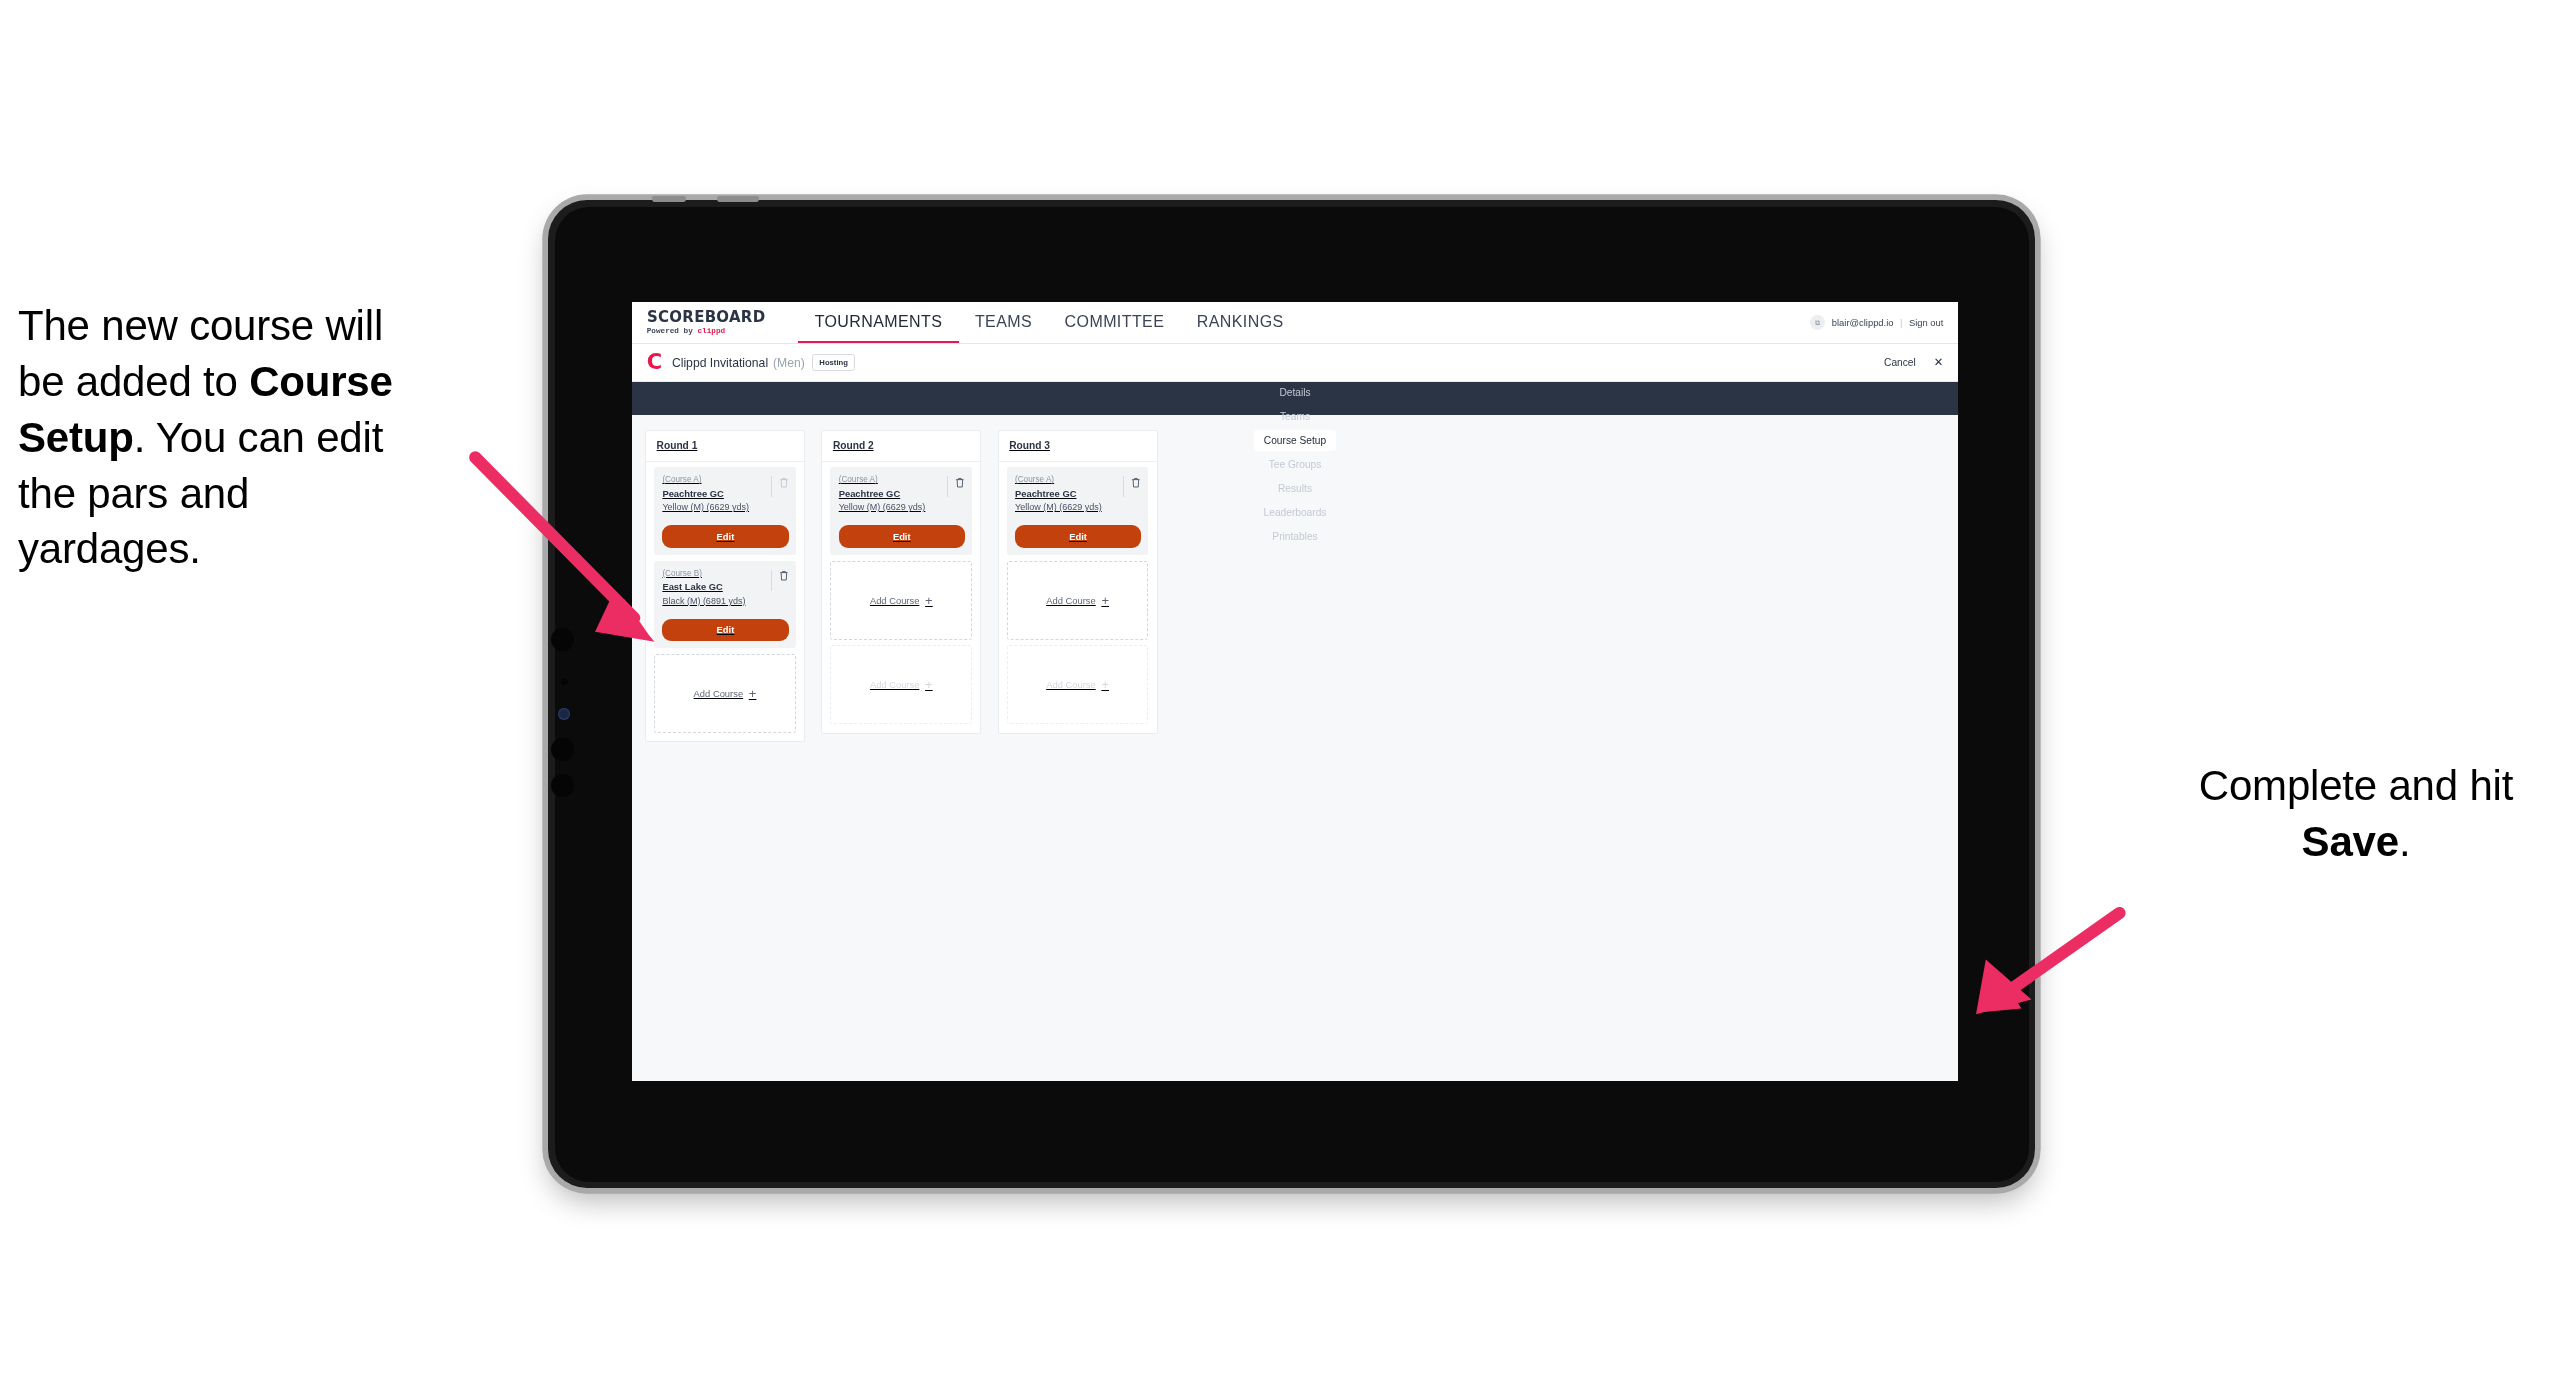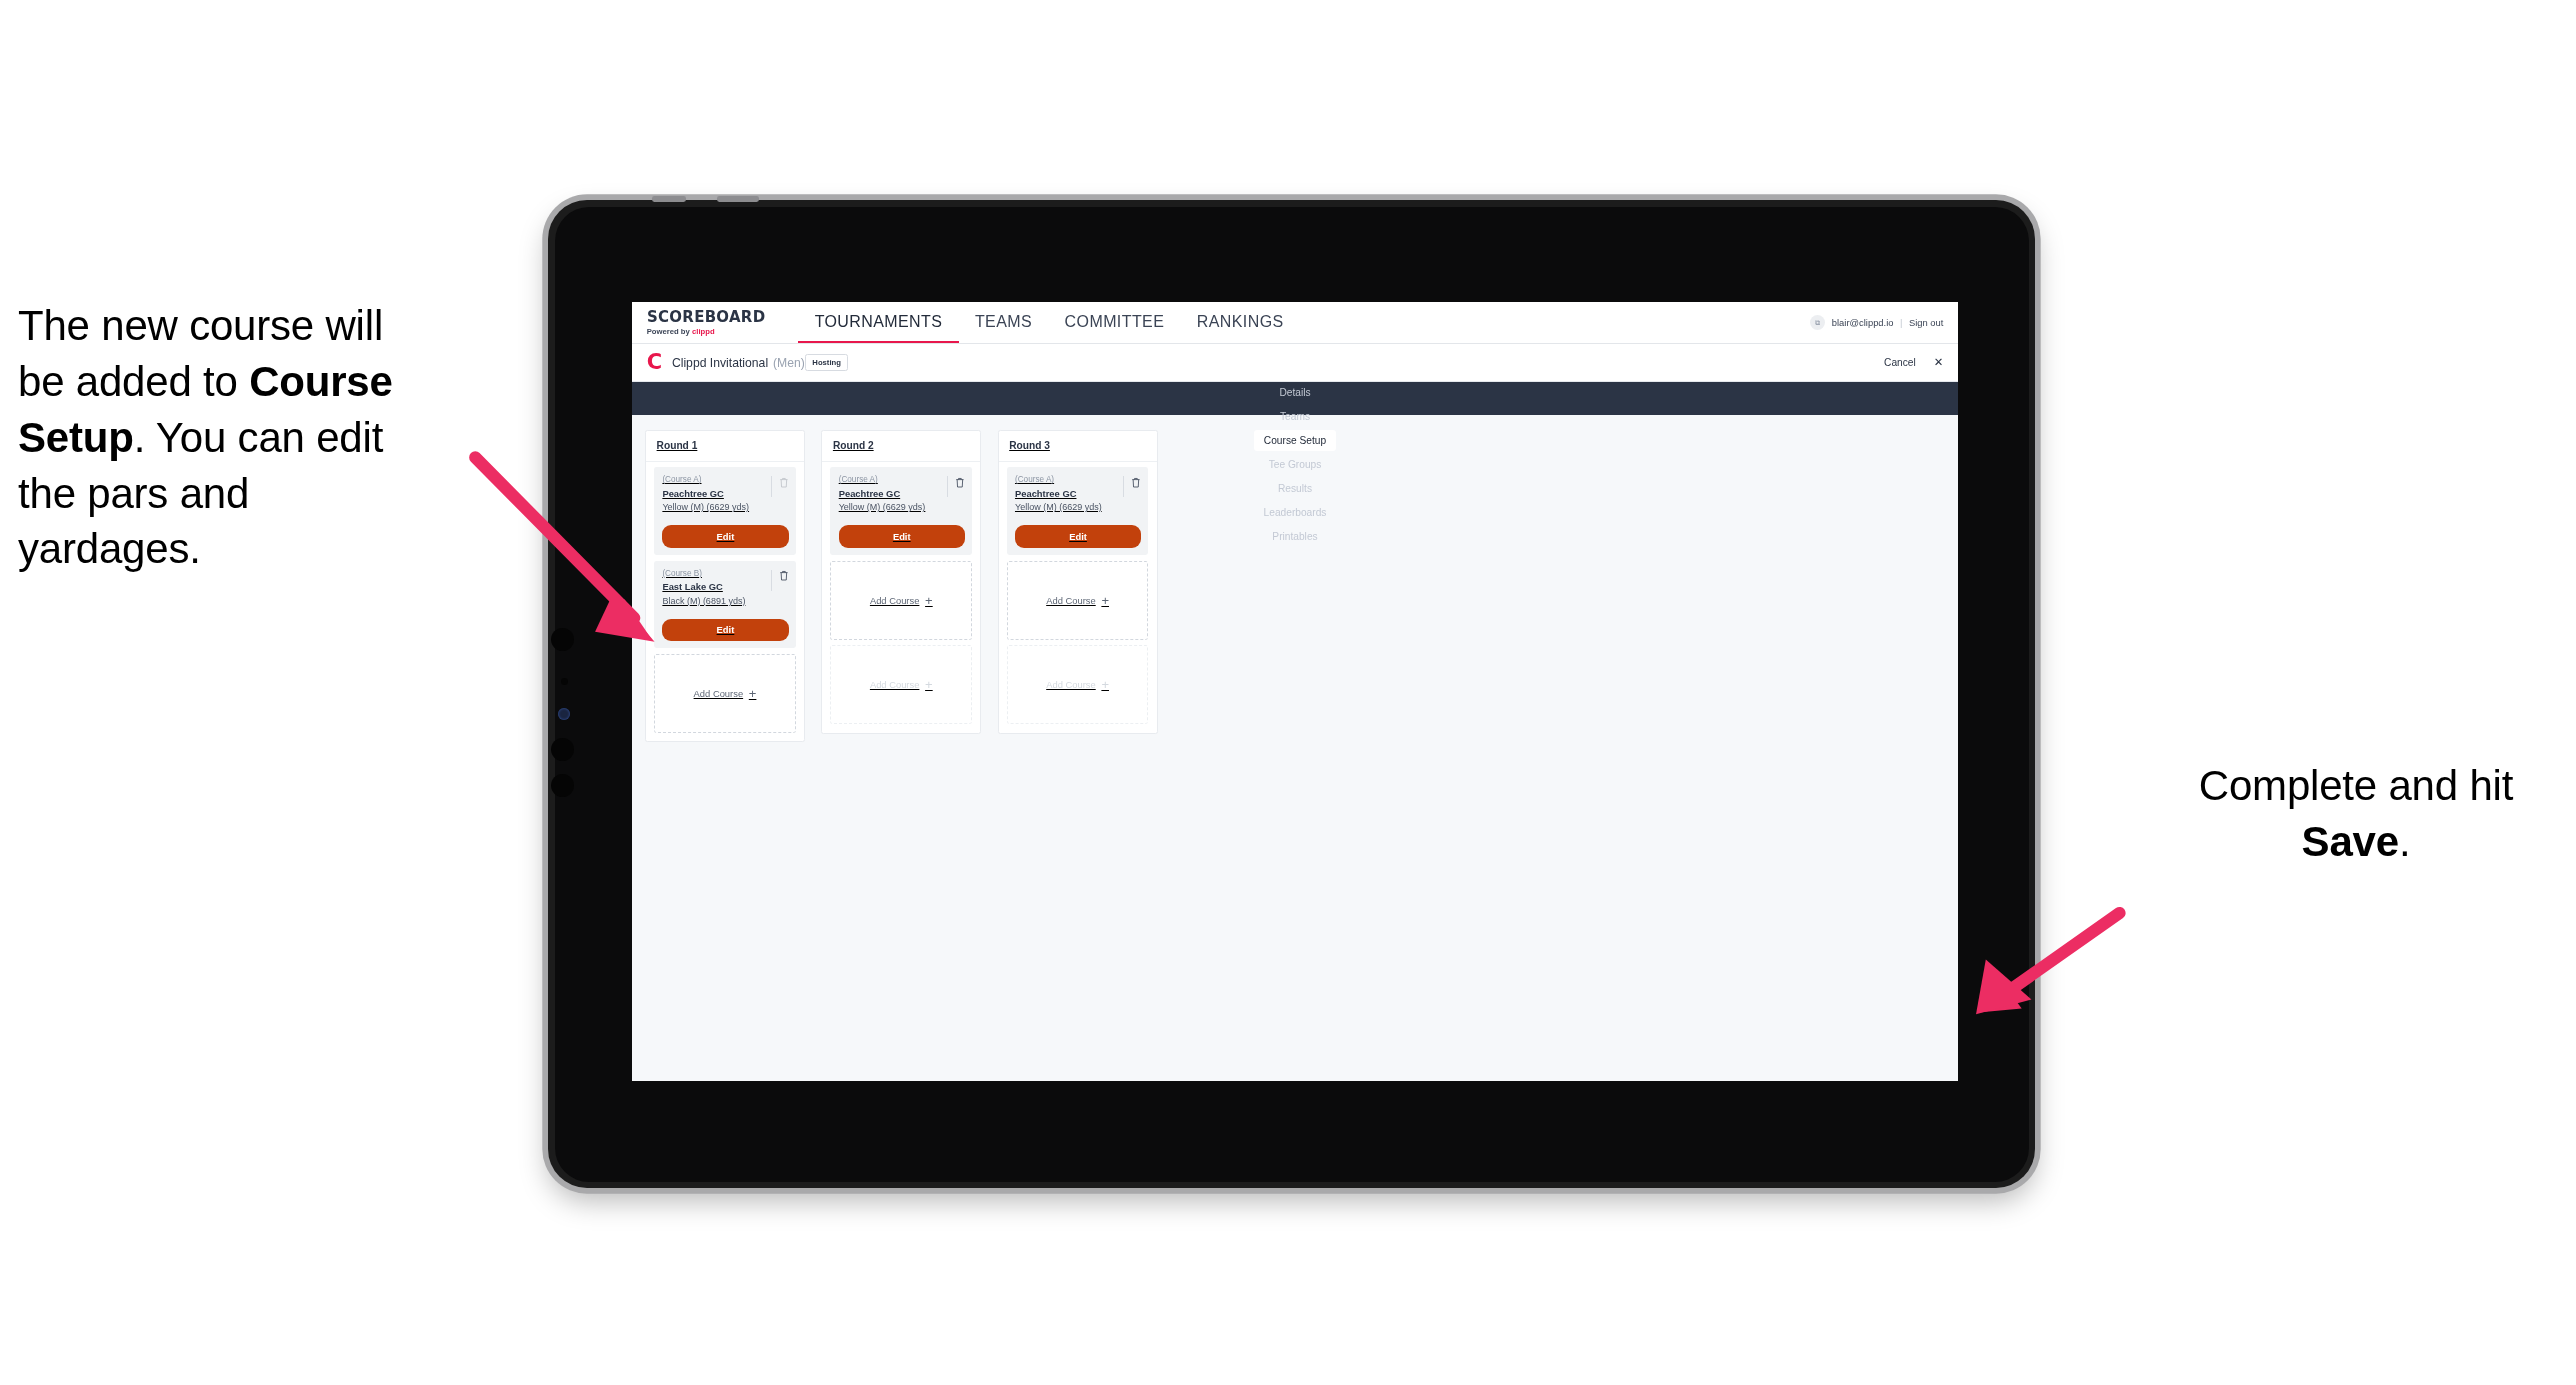--- a/index.html
+++ b/index.html
@@ -75,21 +75,21 @@
     font-family: "DejaVu Sans", sans-serif;
     font-weight: 700;
     font-size: 16.3px;
     letter-spacing: 0.3px;
     color: #2b3445;
     line-height: 1;
     transform: scaleX(0.92);
     transform-origin: left center;
   }
   #brand-tagline {
-    font-size: 7.7px; color: #3d4658; margin-top: 2.4px; font-weight: 600; line-height: 1;
+    font-size: 7.7px; color: #3d4658; margin-top: 2.4px; font-weight: 600; line-height: 1; font-family: Liberation Mono, monospace;
   }
   #brand-tagline .clippd-mark { color: #e8174c; font-weight: 700; }
 
   .nav-tabs { display: flex; align-items: stretch; }
   .nav-tab {
     display: flex; align-items: center;
     padding: 0 16.3px;
     font-size: 16px;
     letter-spacing: 0.4px;
     color: #3b4455;
@@ -119,21 +119,21 @@
     padding: 0 14.7px;
   }
   #clippd-logo {
     font-family: "DejaVu Sans", sans-serif;
     font-weight: 700; font-size: 21px; color: #e8174c;
     line-height: 1; margin-right: 9.8px;
   }
   #tournament-name { font-size: 12.2px; color: #2b3445; font-weight: 400; }
   #tournament-gender { font-size: 12.2px; color: #9aa3b1; margin-left: 4.9px; }
   #hosting-badge {
-    margin-left: 0;
+    margin-left: 7px;
     border: 0.8px solid #d7dbe1;
     border-radius: 2.4px;
     padding: 3.3px 6.5px;
     font-size: 7.7px;
     font-weight: 700;
     color: #2b3445;
     line-height: 1;
     cursor: pointer;
   }
   #cancel-button {

